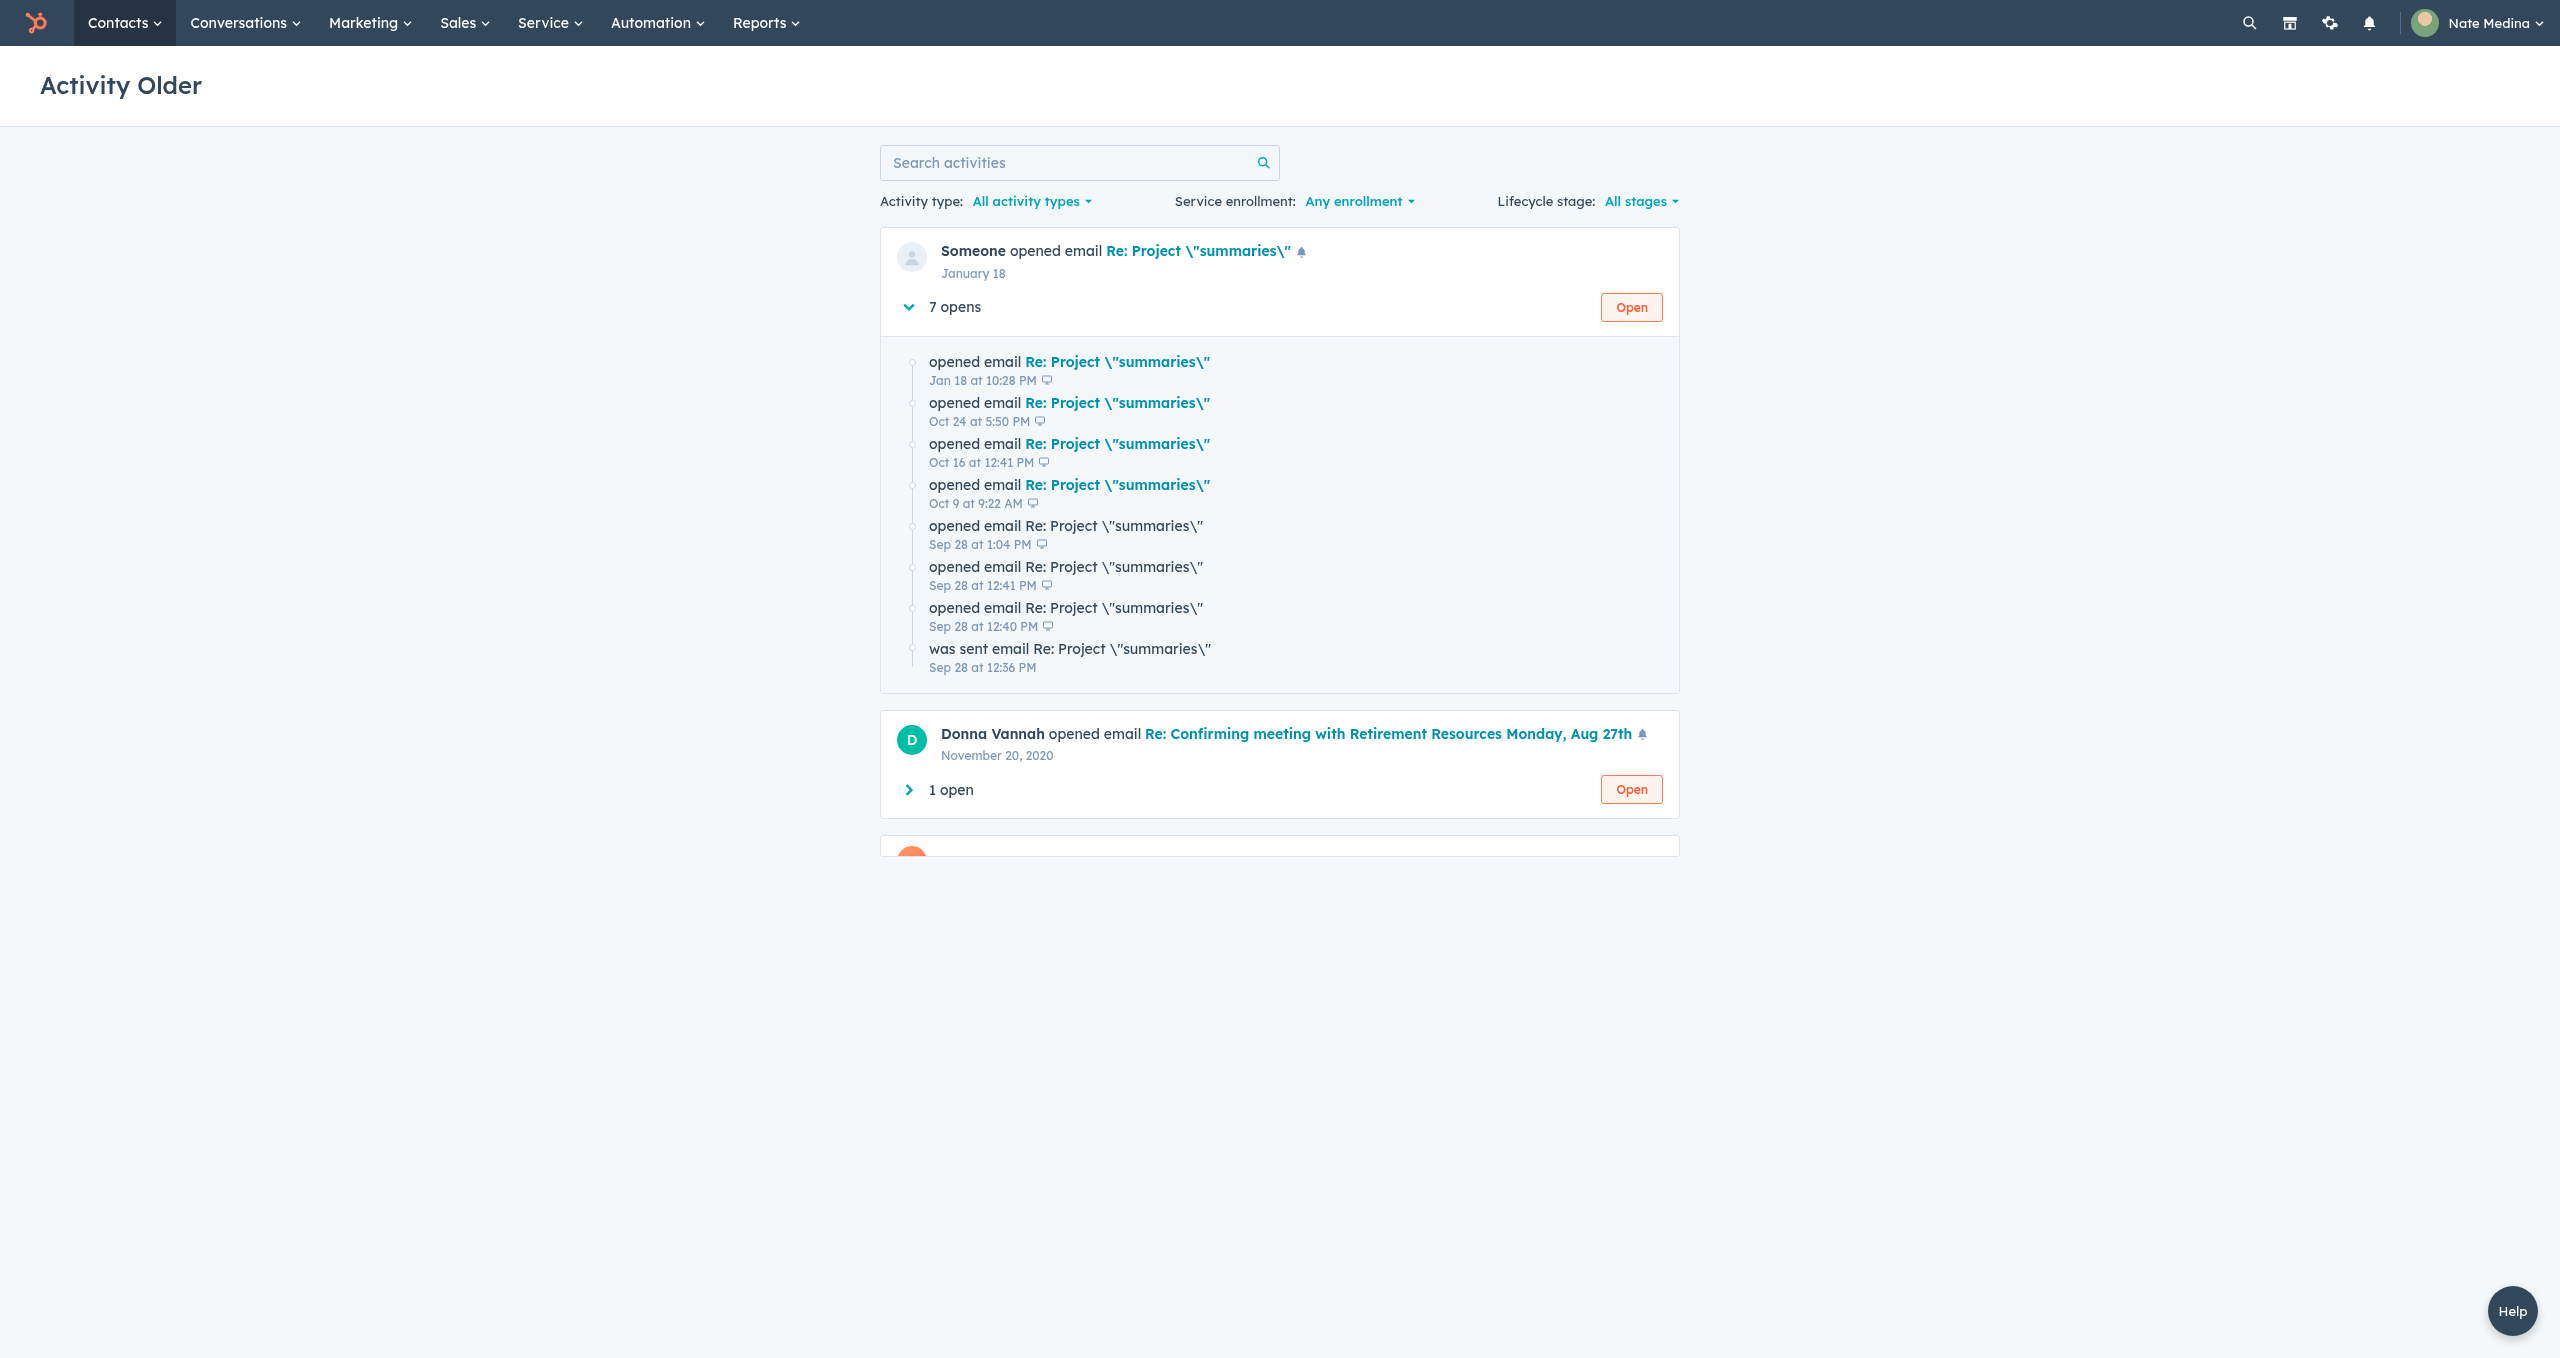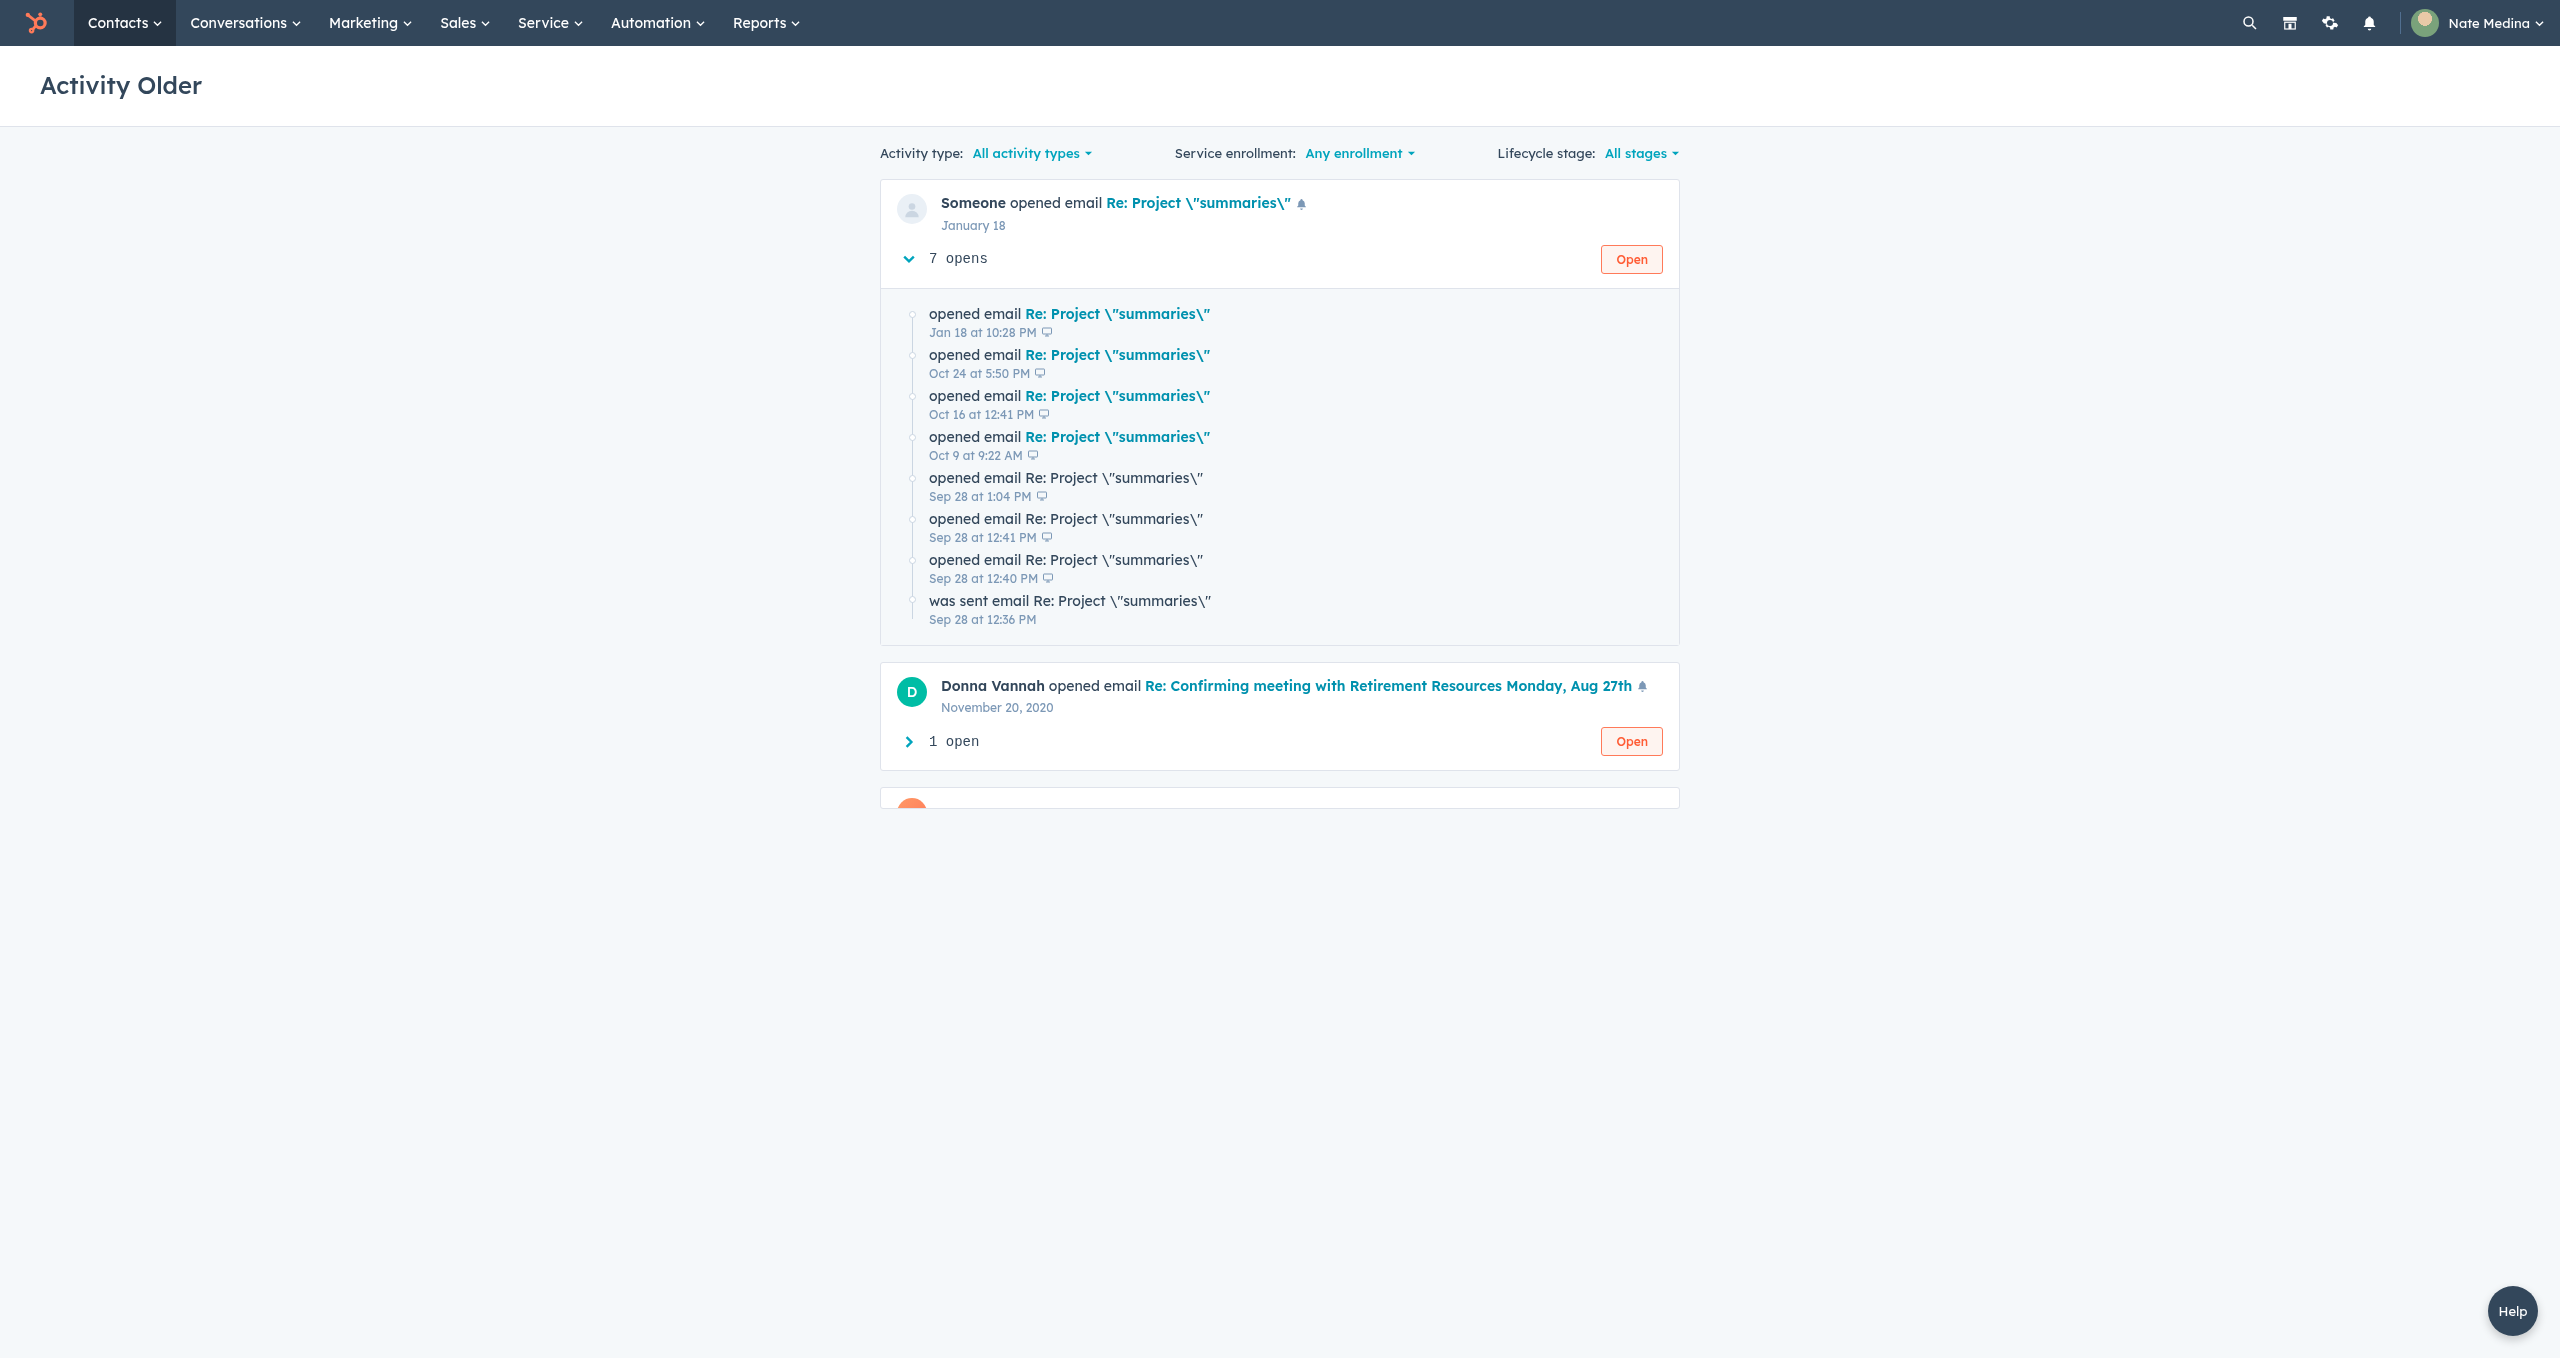--- a/index.html
+++ b/index.html
@@ -98,21 +98,21 @@
   .avatar-letter{background:#00bda5;}
   .card-text{font-size:14px;color:var(--text);line-height:1.4;}
   .card-text .who{font-weight:600;margin-top:16px;}
   .card-text .subj{color:var(--link);font-weight:600;}
   .card-subtext{font-size:12px;color:var(--muted);margin-top:4px;}
   .bell-inline{display:inline-flex;vertical-align:middle;margin-left:4px;}
 
   .card-foot{display:flex;align-items:center;padding:4px 16px 14px;justify-content:space-between;}
   .toggle-wrap{display:flex;align-items:center;gap:14px;margin-left:6px;}
   .chev{cursor:pointer;display:flex;}
-  .opens-count{font-size:14px;color:var(--text);font-family:Liberation Mono, monospace;}
+  .opens-count{font-size:14px;color:var(--text);}
 
   .open-btn{
     border:1px solid var(--orange);color:var(--orange-dark);background:#fff;
     font-size:12px;font-weight:500;padding:6px 14px;border-radius:3px;cursor:pointer;
     background:#fef4f0;
   }
 
   
   .sublist{
     background:#f5f8fa;border-top:1px solid var(--card-border);
@@ -258,20 +258,29 @@
     </div>
   </div>
 </div>
 
 <div class="page-header">
   <h1 class="page-title">Activity Older</h1>
 </div>
 
 <div class="content">
 
+  <div class="search-wrap">
+    <input class="search-input" placeholder="Search activities" style="">
+    <div class="search-btn">
+      <svg width="16" height="16" viewBox="0 0 24 24">
+          <circle cx="10" cy="10" r="6" stroke="#00a4bd" stroke-width="2.2" fill="none"></circle>
+          <line x1="15" y1="15" x2="20" y2="20" stroke="#00a4bd" stroke-width="2.2"></line>
+        </svg>
+    </div>
+  </div>
 
   <div class="filters">
     <div>
       <span class="filter-label">Activity type:</span>
       <span class="filter-value">
         <span>All activity types</span>
         <span class="caret">
             <svg width="9" height="9" viewBox="0 0 10 10">
               <path d="M1 3l4 4 4-4" fill="#00a4bd"></path>
             </svg>

